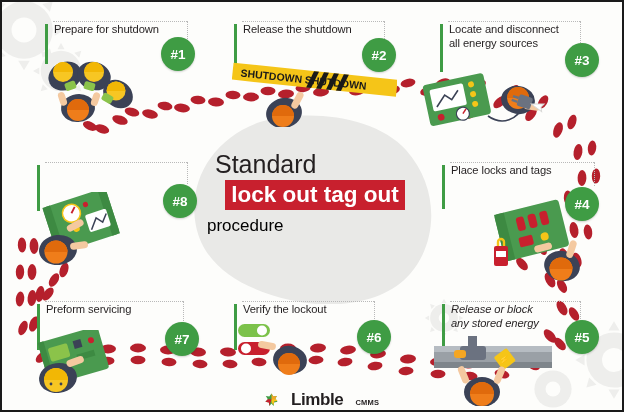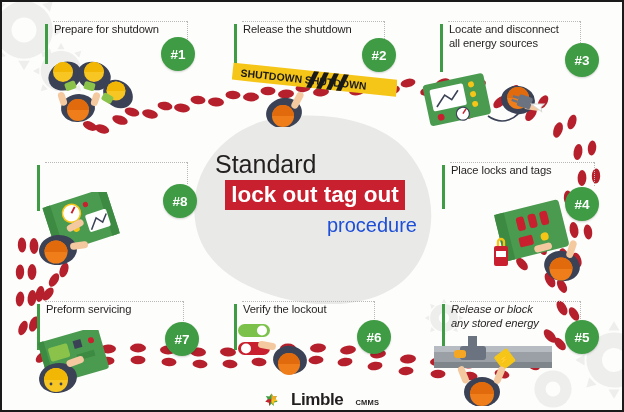--- a/index.html
+++ b/index.html
@@ -35,21 +35,21 @@
   .badge{position:absolute;width:34px;height:34px;border-radius:50%;
          background:#3f9c44;color:#fff;font-size:13.5px;font-weight:bold;
          display:flex;align-items:center;justify-content:center;
          box-shadow:0 1px 2px rgba(0,0,0,.18);}
 
   
   #title{position:absolute;left:205px;top:148px;width:216px;text-align:center;}
   #title .l1{font-size:25px;color:#231f20;line-height:29px;text-align:left;padding-left:8px;}
   #title .l2{display:inline-block;background:#c8202e;color:#fff;font-weight:bold;
              font-size:22.5px;line-height:27px;padding:1px 6px 2px;margin:1px 0;white-space:nowrap;}
-  #title .l3{font-size:20px;color:#1d4ed8;line-height:29px;text-align:right;padding-right:6px;}
+  #title .l3{font-size:17px;color:#000000;line-height:29px;text-align:left;padding-right:6px;}
 
   
   #logo{position:absolute;left:262px;top:389px;display:flex;align-items:flex-end;gap:12px;}
   #logo .wm{font-size:17px;font-weight:bold;color:#231f20;letter-spacing:-.4px;line-height:17px;}
   #logo .cm{font-size:7.5px;font-weight:bold;color:#231f20;letter-spacing:.2px;line-height:11px;}
 
   
   .ill{position:absolute;}
   .ill svg{display:block;}
 </style>

